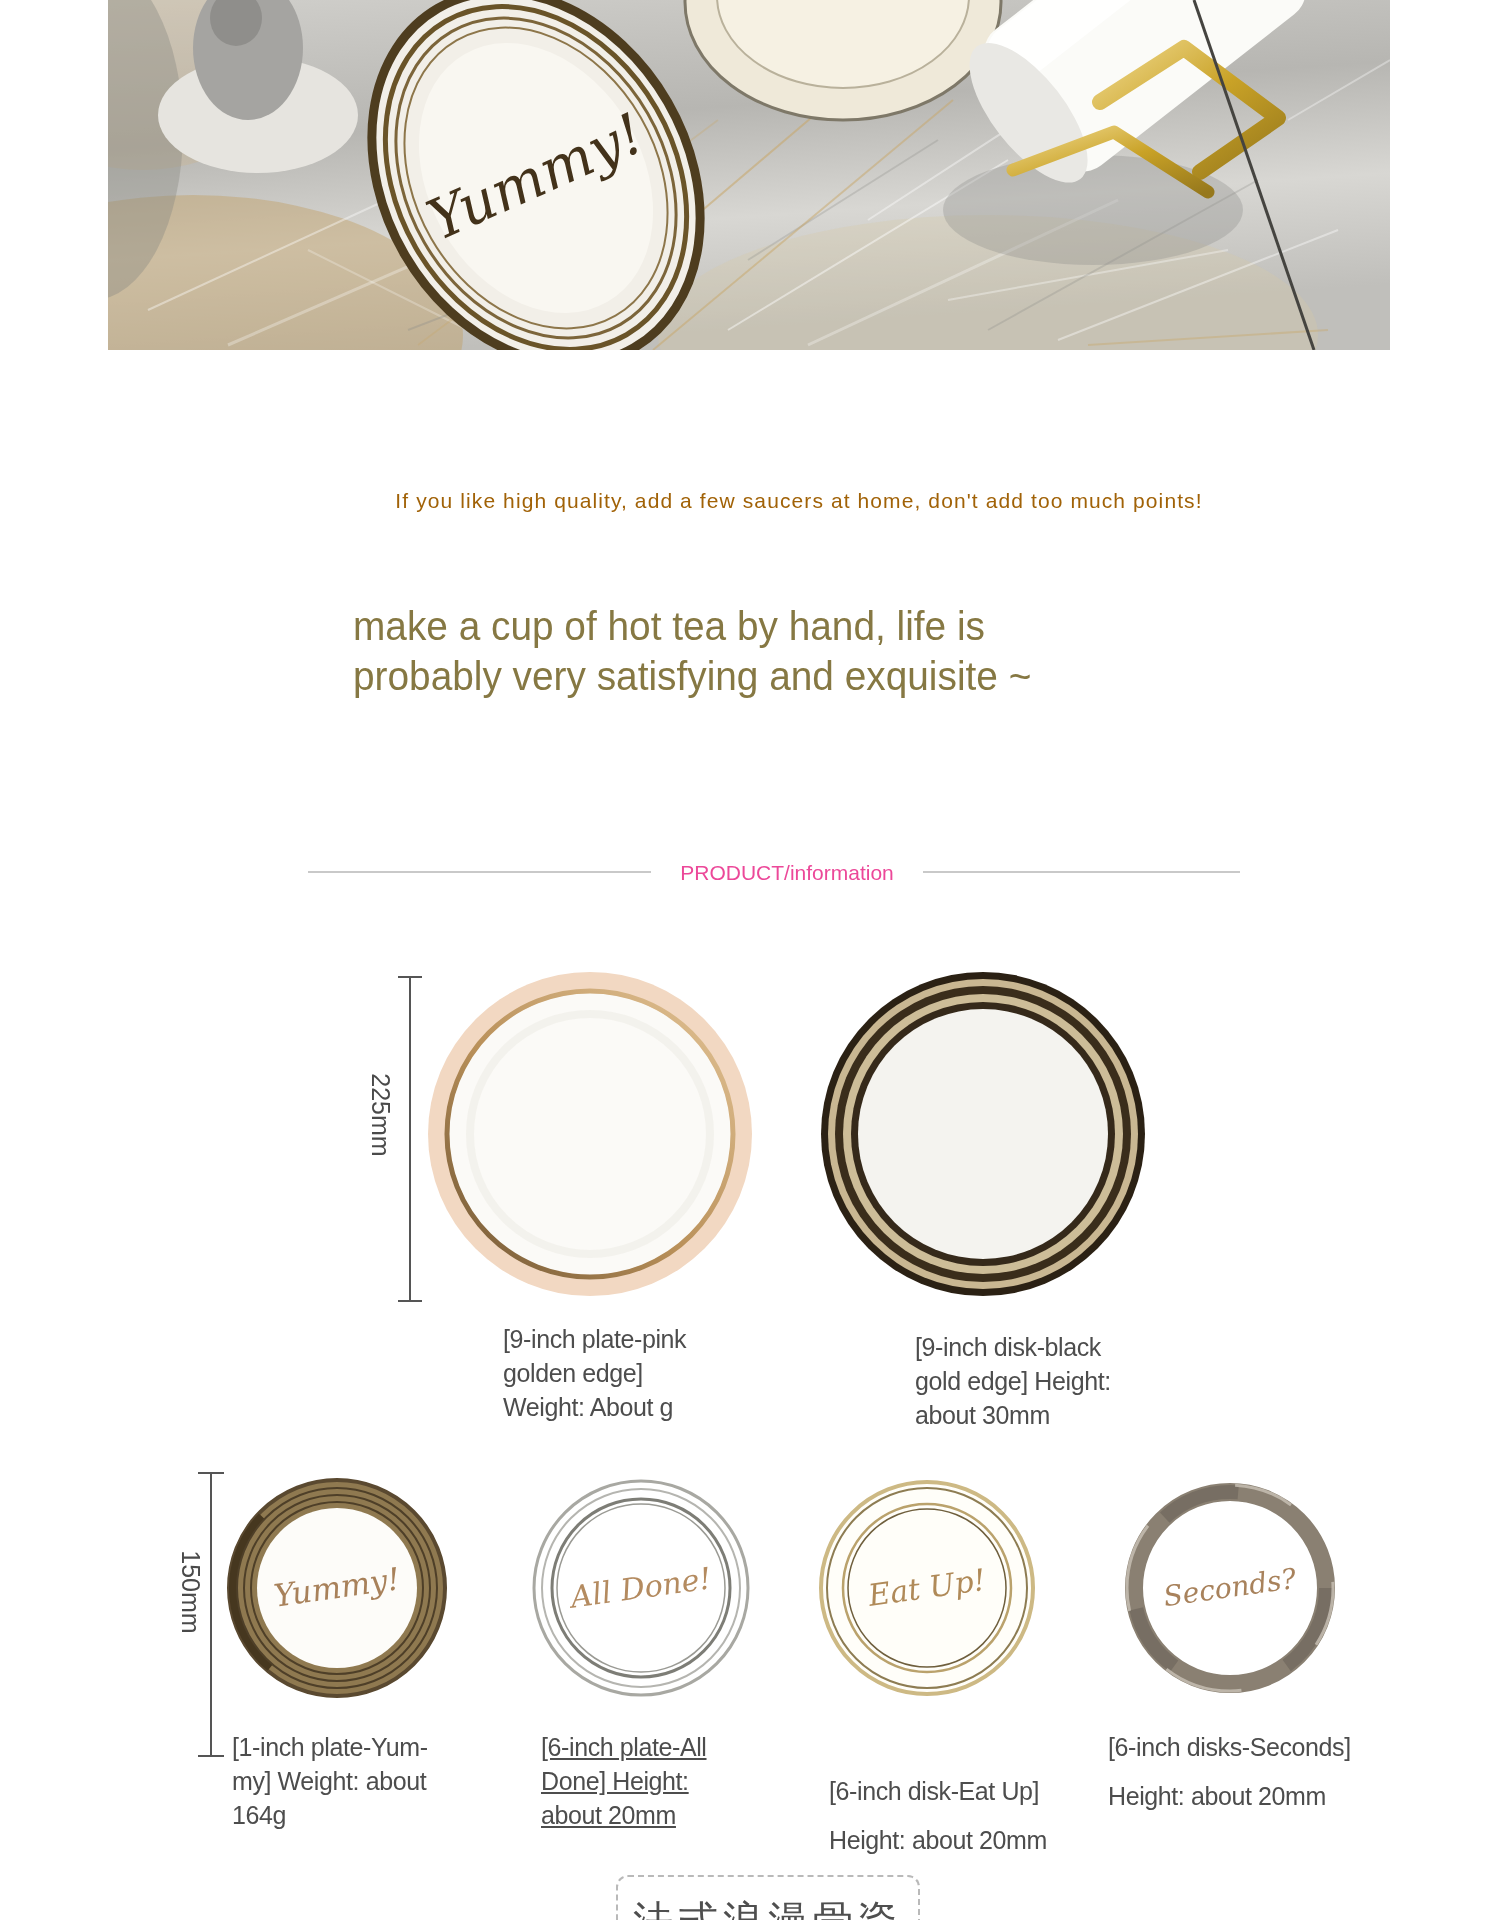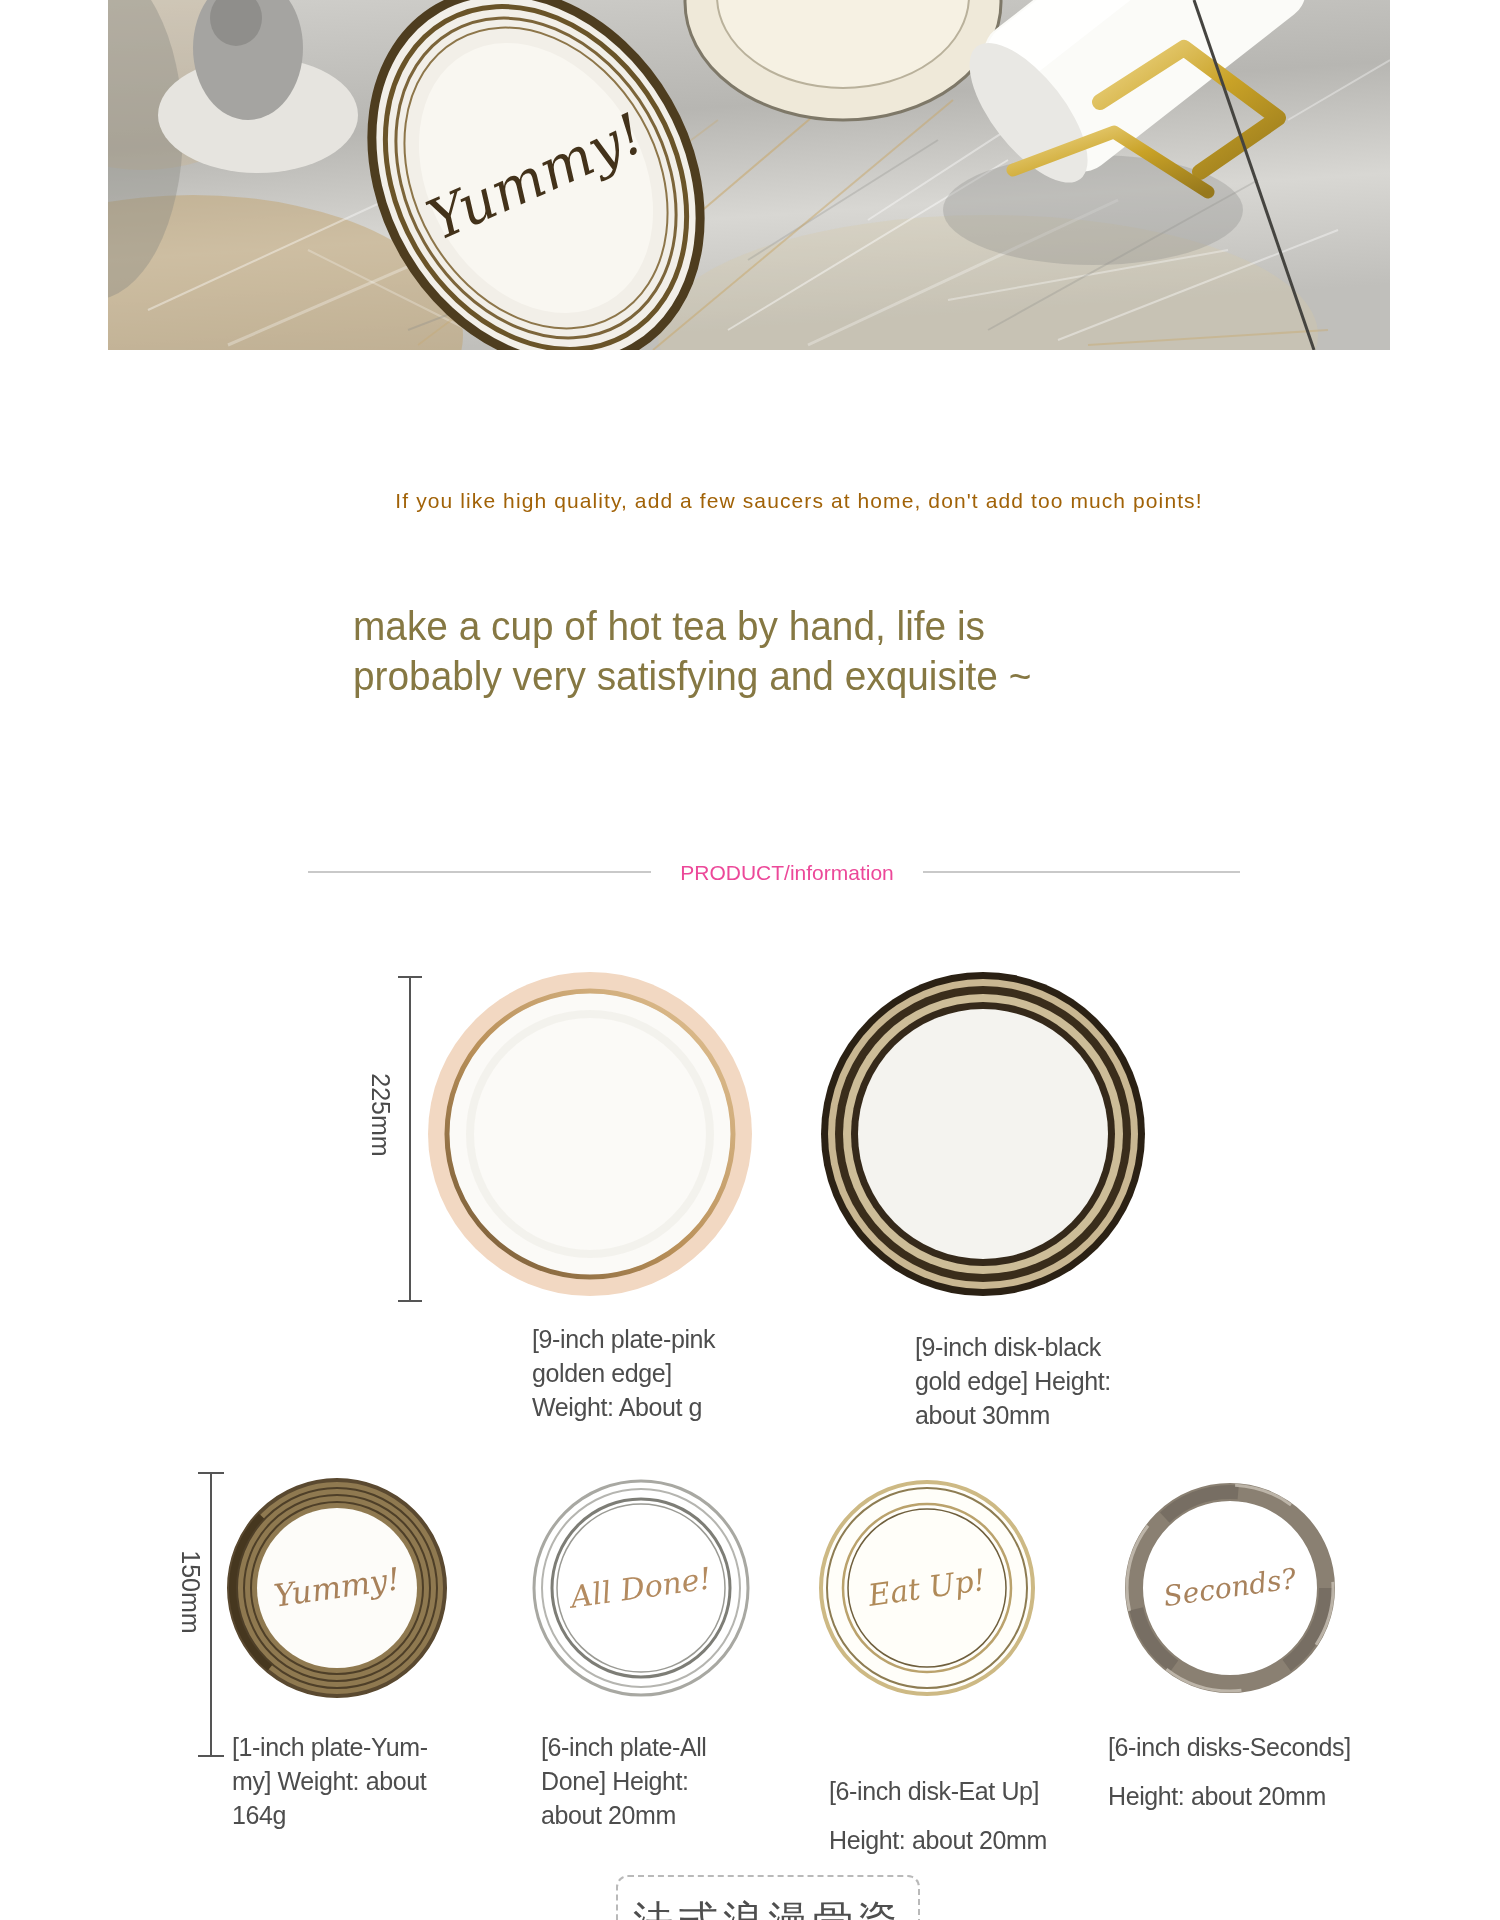--- a/index.html
+++ b/index.html
@@ -32,24 +32,24 @@
   #dim2{left:198px;top:1472px;width:26px;height:285px;}
   #dim2 .vline{left:12px;}
   .dimlabel{font-size:25px;color:#4a4a4a;text-align:center;width:86px;height:30px;
             line-height:30px;transform:rotate(90deg);}
   #dimlabel1{left:338px;top:1100px;}
   #dimlabel2{left:148px;top:1577px;}
 
   
   .cap-block{font-size:25px;line-height:34px;color:#4d4d4d;letter-spacing:-.4px;}
   .cap-block span{display:block;}
-  #cap-r1-1{left:503px;top:1322px;margin-left:29px;}
+  #cap-r1-1{left:503px;top:1322px;}
   #cap-r1-2{left:915px;top:1322px;margin-top:8px;}
   #cap-r2-1{left:232px;top:1730px;}
-  #cap-r2-2{left:541px;top:1730px;}
+  #cap-r2-2{left:541px;top:1730px;text-decoration:underline;}
   #cap-r2-3{left:829px;top:1730px;margin-top:44px;}
   #cap-r2-4{left:1108px;top:1730px;}
   .gapline{margin-top:15px;}
 
   
   .plate{display:block;}
   #plate-pink{left:417px;top:961px;}
   #plate-black{left:810px;top:961px;}
   #plate-yummy{left:225px;top:1476px;}
   #plate-alldone{left:529px;top:1476px;}

